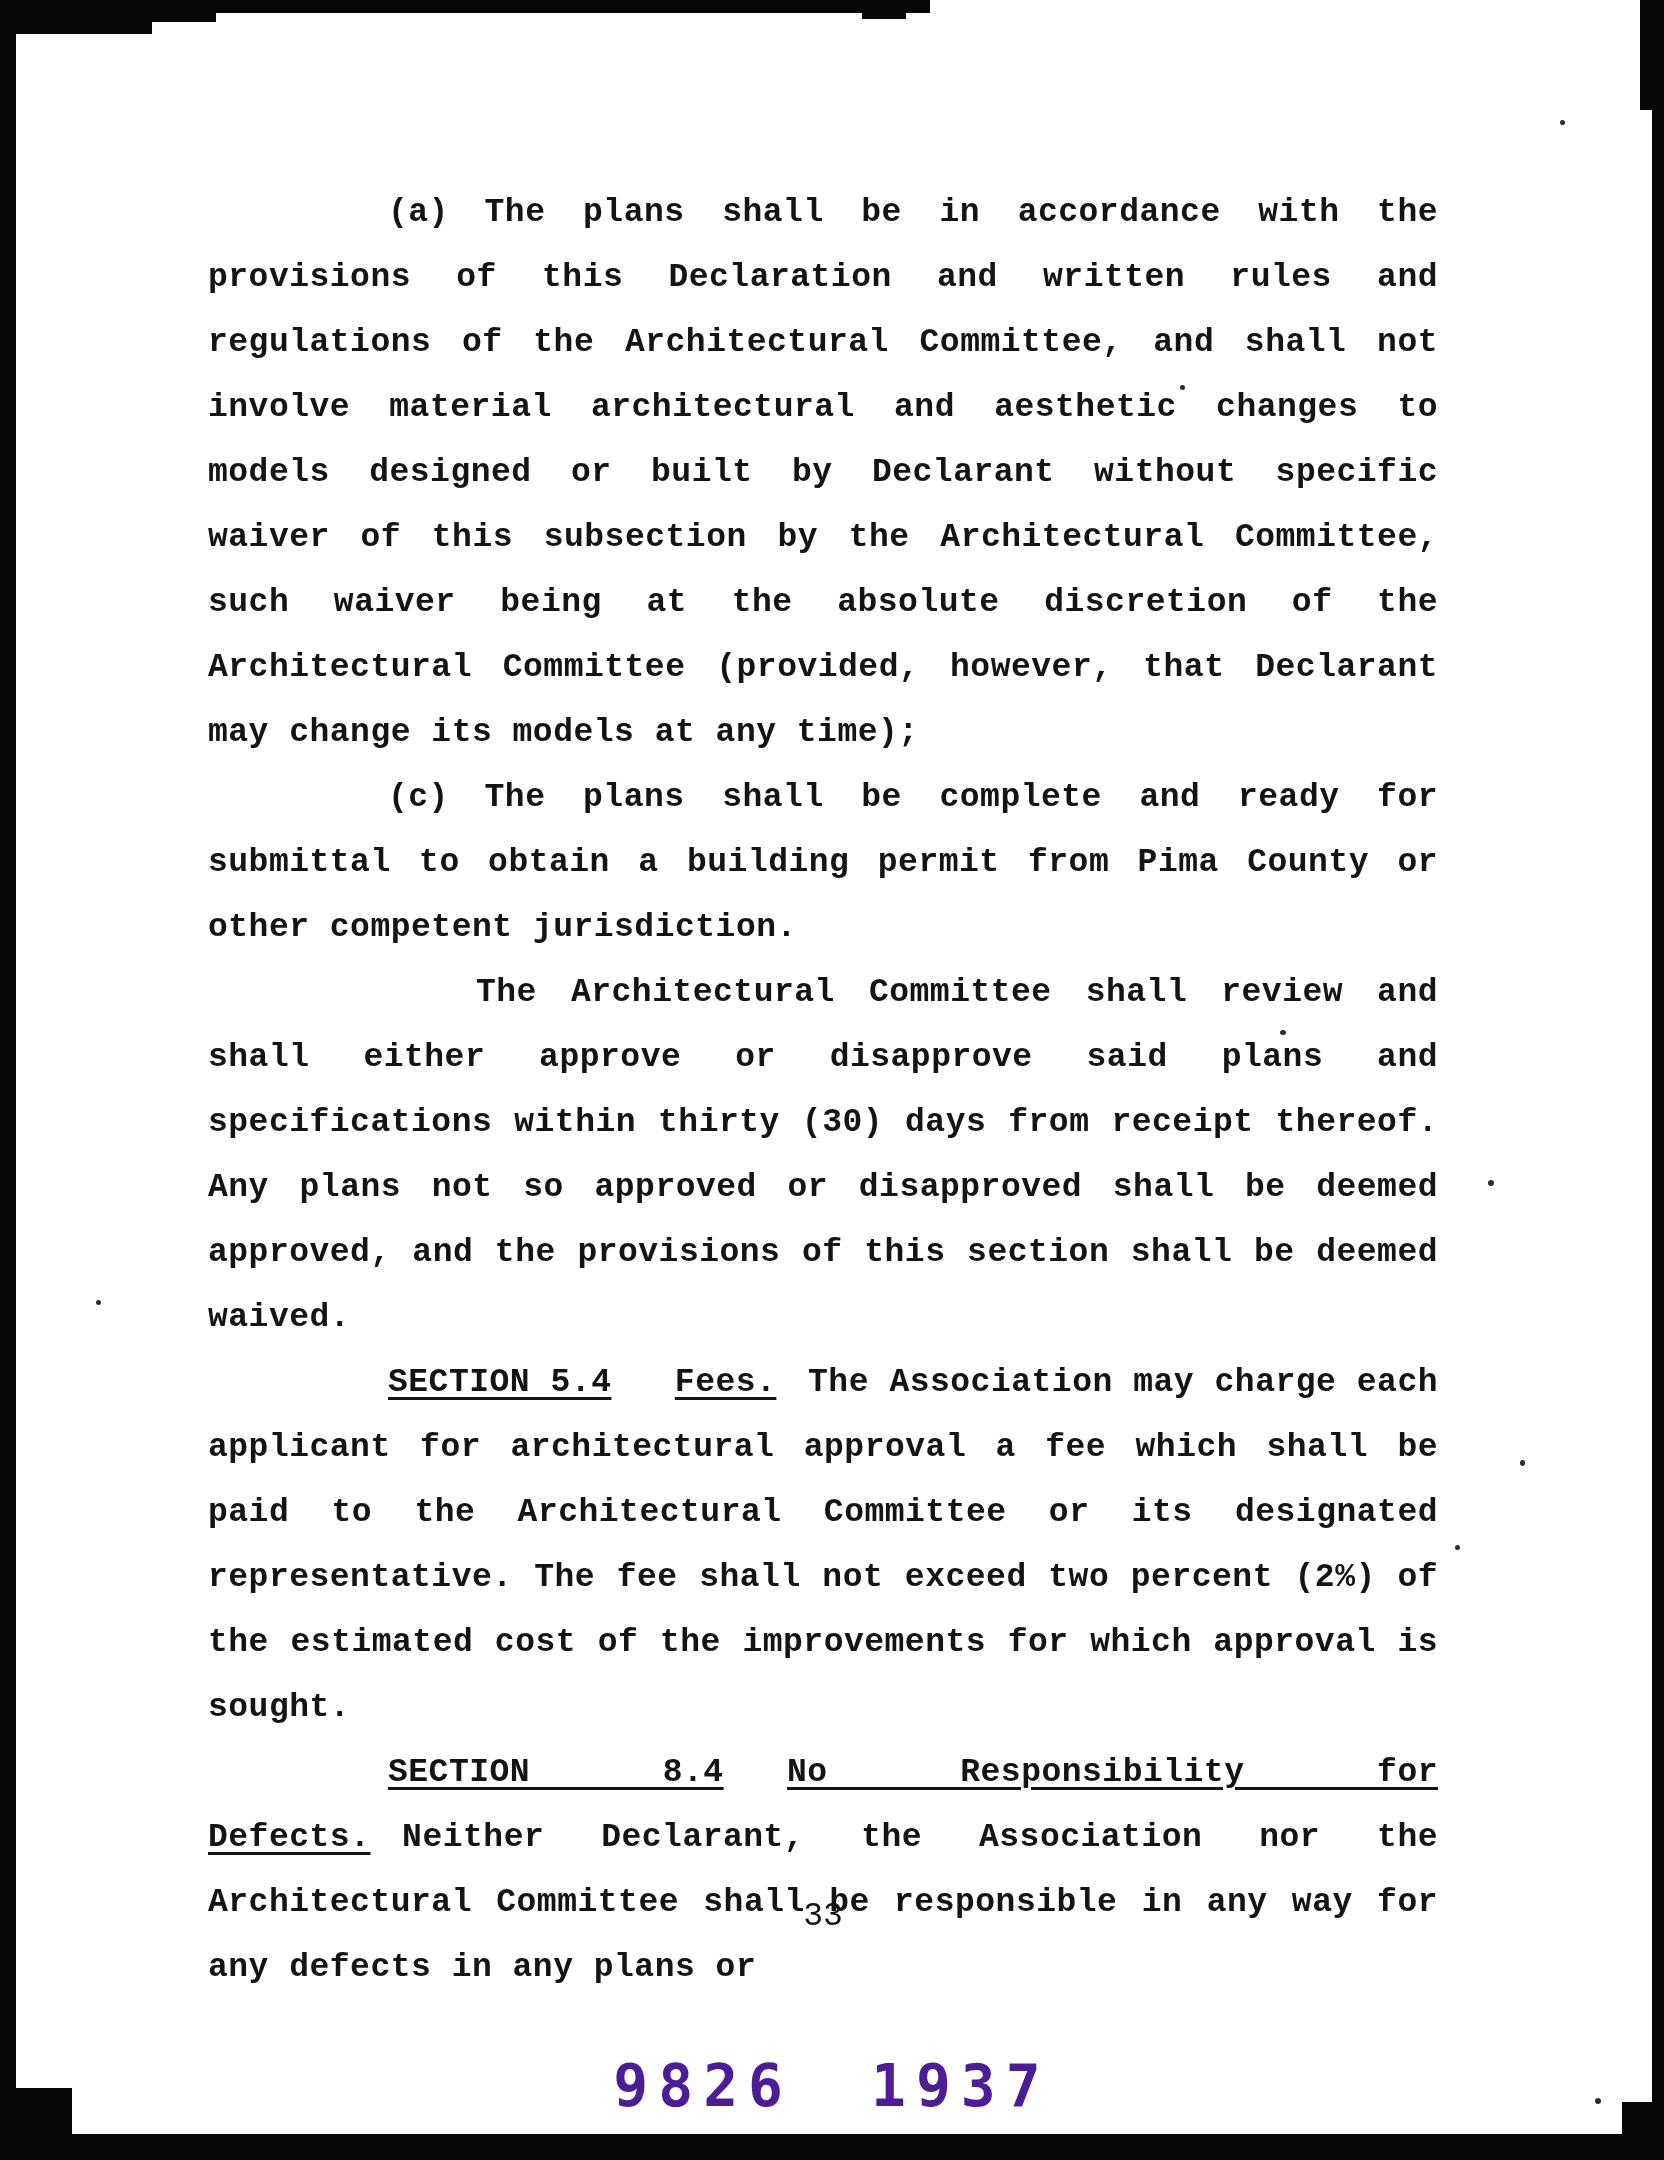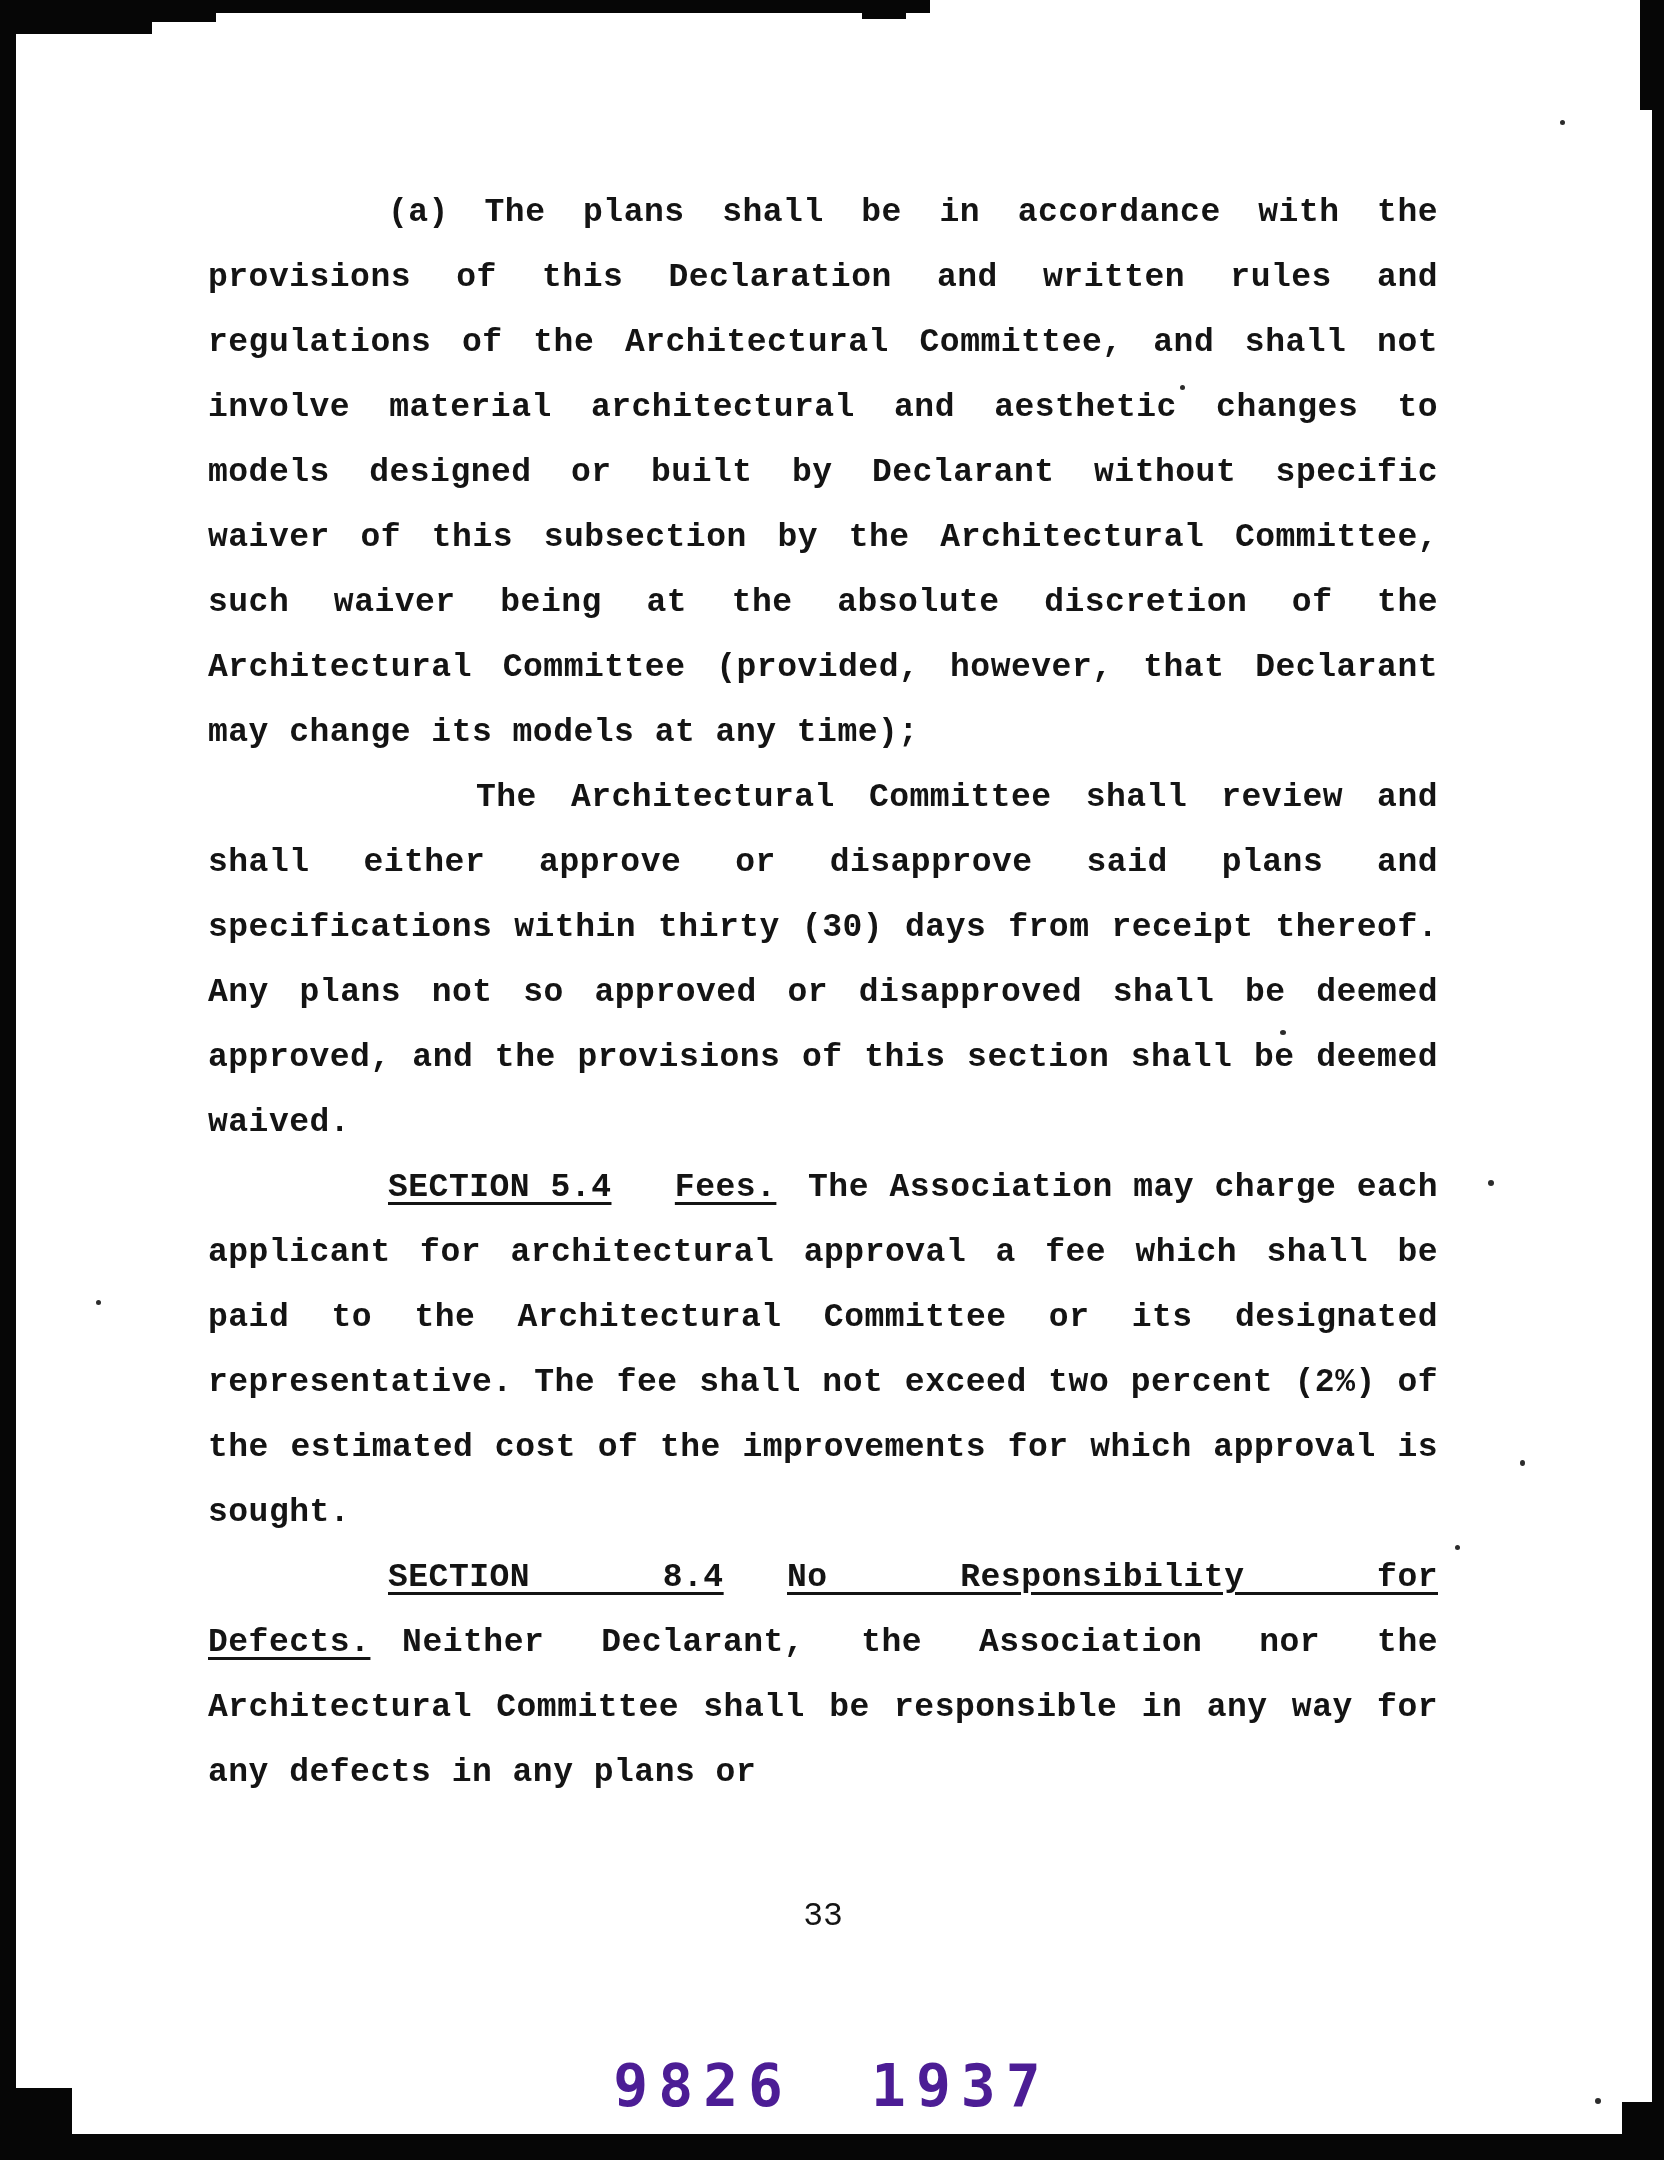--- a/index.html
+++ b/index.html
@@ -82,20 +82,21 @@
   }
 </style>
 </head>
 <body>
 
 <div class="page-content">
 
   <p class="indent1"><span class="list-label">(a)</span><span>The plans shall be in accordance with the provisions of this Declaration and written rules and regulations of the Architectural Committee, and shall not involve material architectural and aesthetic changes to models designed or built by Declarant without specific waiver of this subsection by the Architectural Committee, such waiver being at the absolute discretion of the Architectural Committee (provided, however, that Declarant may change its models at any time);</span></p>
 
 
+  <p class="indent1"><span class="list-label">(c)</span><span>The plans shall be complete and ready for submittal to obtain a building permit from Pima County or other competent jurisdiction.</span></p>
 
   <p class="indent2"><span>The Architectural Committee shall review and shall either approve or disapprove said plans and specifications within thirty (30) days from receipt thereof. Any plans not so approved or disapproved shall be deemed approved, and the provisions of this section shall be deemed waived.</span></p>
 
   <p class="indent1"><span class="ul gap-wide">SECTION 5.4</span><span class="ul gap-narrow">Fees.</span><span>The Association may charge each applicant for architectural approval a fee which shall be paid to the Architectural Committee or its designated representative. The fee shall not exceed two percent (2%) of the estimated cost of the improvements for which approval is sought.</span></p>
 
   <p class="indent1"><span class="ul gap-wide">SECTION 8.4</span><span class="ul gap-narrow">No Responsibility for Defects.</span><span>Neither Declarant, the Association nor the Architectural Committee shall be responsible in any way for any defects in any plans or</span></p>
 
 </div>
 
 <div class="page-number">33</div>

